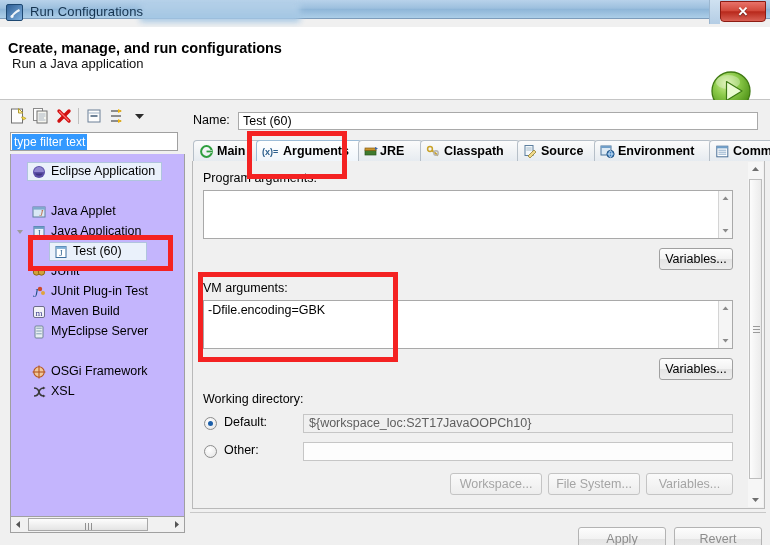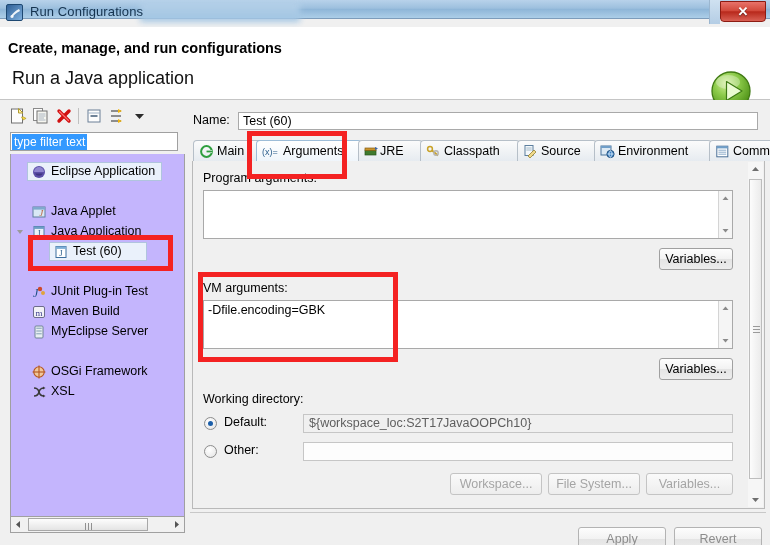--- a/index.html
+++ b/index.html
@@ -56,22 +56,22 @@
   .header {
     position: absolute; left: 0; top: 27px; width: 770px; height: 73px;
     background: #fff; border-bottom: 1px solid #c5c5c5;
     box-sizing: border-box;
   }
   .header-title {
     position: absolute; left: 8px; top: 13px;
     font-size: 14.5px; font-weight: bold; color: #000;
   }
   .header-sub {
-    position: absolute; left: 12px; top: 41px;
-    font-size: 18px; color: #111;
+    position: absolute; left: 12px; top: 29px;
+    font-size: 13px; color: #111;
   }
   .run-btn {
     position: absolute; right: 17px; top: 42px; width: 44px; height: 44px;
   }
 
   
   .body-area {
     position:absolute; left:0; top:100px; width: 770px; height: 445px;
     background: #f0f0f0;
   }
@@ -150,21 +150,21 @@
 
   .tabstrip {
     position:absolute; left:2px; top:38px; width:573px; height:22px;
     border-bottom:1px solid #8ba7c2;
   }
   .tab {
     position:absolute; top:0; height:21px;
     background:linear-gradient(to bottom,#fbfbfb,#e6ebf0);
     border:1px solid #b6bfc8; border-bottom:none;
     border-radius:4px 4px 0 0; box-sizing:border-box;
-    font-size:12.5px; color:#000; white-space:nowrap;
+    font-size:12.5px; color:#000; white-space:nowrap;font-weight:bold;
   }
   .tab.active {
     background:linear-gradient(to bottom,#ffffff,#eff5fb);
     border-color:#9dbdd8;
   }
   .tab .tab-ico { position:absolute; left:5px; top:3px; width:15px; height:15px; }
   .tab .tab-lbl { position:absolute; left:23px; top:3px; }
 
   .tab-content {
     position:absolute; left:2px; top:59px; width:573px; height:348px;
@@ -392,20 +392,29 @@
           <span class="ti-icon">
             <svg width="16" height="16" viewBox="0 0 16 16">
               <rect x="3" y="2.5" width="10" height="11" fill="#ffffff" stroke="#3c6e9e"></rect>
               <rect x="3" y="2.5" width="10" height="2.4" fill="#7fb0d8"></rect>
               <text x="8" y="12" font-size="8.5" fill="#2b5e8c" text-anchor="middle" font-family="Liberation Serif, serif">J</text>
             </svg>
           </span>
           <span class="ti-label">Test (60)</span>
         </div>
 
+        <div class="tree-item" style="top:108px;">
+          <span class="ti-icon">
+            <svg width="16" height="16" viewBox="0 0 16 16">
+              <circle cx="5.5" cy="8" r="3.2" fill="#d1a23a" stroke="#8b6a15"></circle>
+              <circle cx="10.5" cy="8" r="3.2" fill="#d1a23a" stroke="#8b6a15"></circle>
+            </svg>
+          </span>
+          <span class="ti-label">JUnit</span>
+        </div>
 
         <div class="tree-item" style="top:128px;">
           <span class="ti-icon">
             <svg width="16" height="16" viewBox="0 0 16 16">
               <text x="2" y="13" font-size="12" fill="#1f4f86" font-family="Liberation Serif, serif" font-style="italic">J</text>
               <circle cx="9" cy="5" r="2.2" fill="#cf4a2a"></circle>
               <circle cx="12" cy="9" r="2" fill="#e0a33a"></circle>
             </svg>
           </span>
           <span class="ti-label">JUnit Plug-in Test</span>

